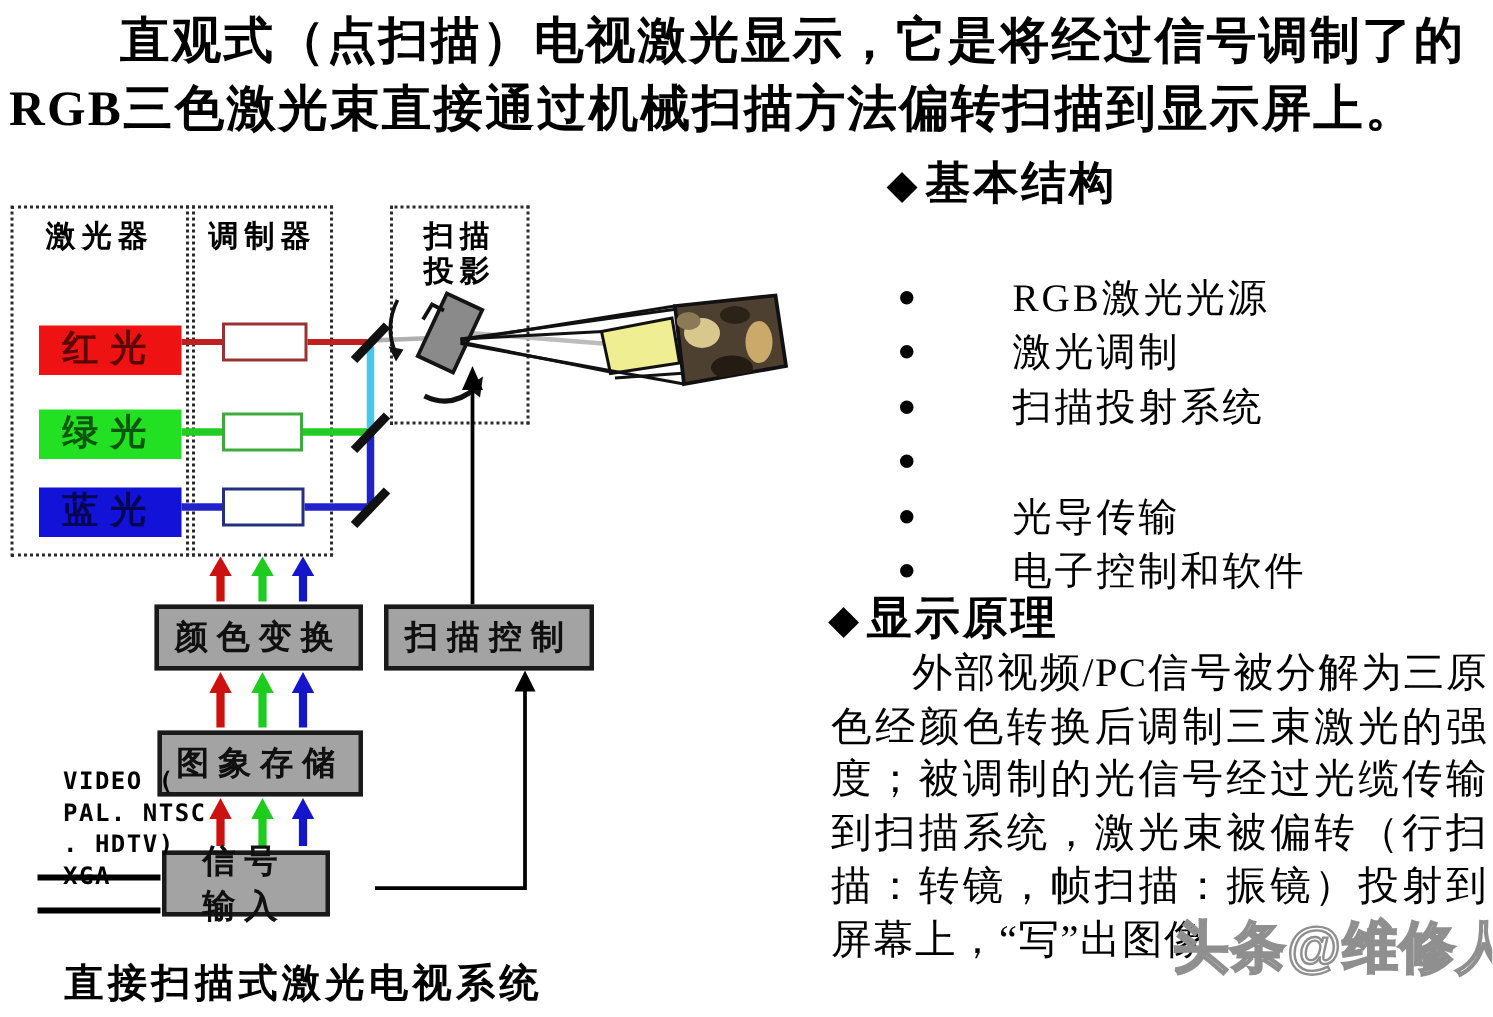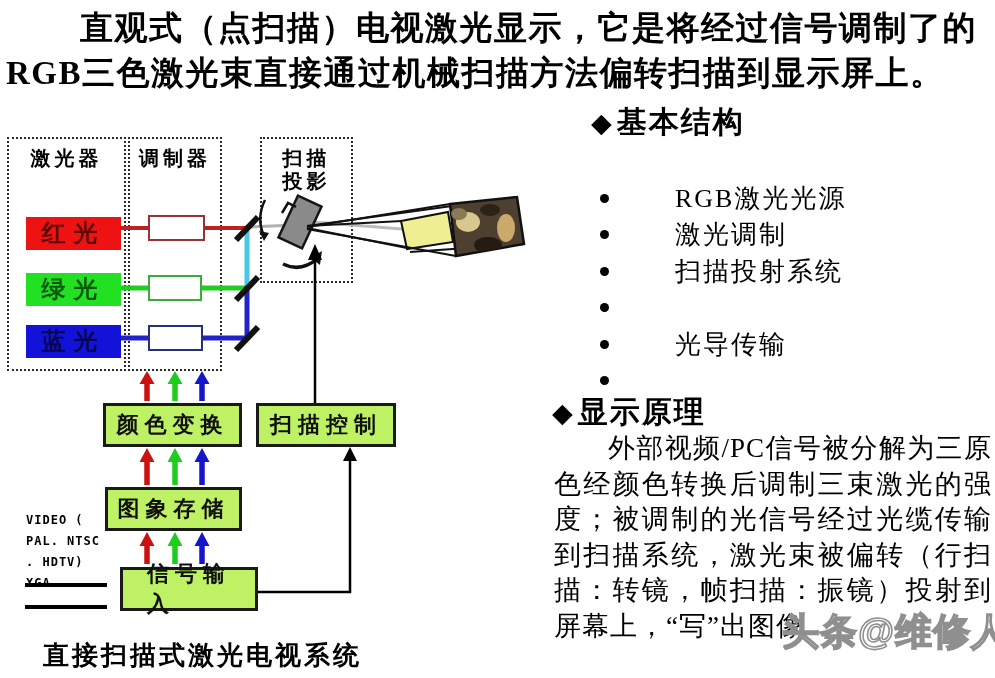--- a/index.html
+++ b/index.html
@@ -28,32 +28,32 @@
   #src-green { top:273px; background:#22e022; }
   #src-blue  { top:325px; background:#1212d8; }
 
   
   .modrect { position:absolute; background:#fff; z-index:3; box-sizing:border-box; }
   #mod-red   { left:148px; top:215px; width:57px; height:26px; border:2.5px solid #993333; }
   #mod-green { left:148px; top:275px; width:54px; height:26px; border:2.5px solid #3cab3c; }
   #mod-blue  { left:148px; top:325px; width:55px; height:26px; border:2.5px solid #23327a; }
 
   
-  .gblock { position:absolute; background:#bef264; border:3px solid #1a1a1a; z-index:3;
+  .gblock { position:absolute; background:#a3a3a3; border:3px solid #1a1a1a; z-index:3;
             display:flex; align-items:center; justify-content:center; box-sizing:border-box;
             font-weight:bold; font-size:22px; letter-spacing:6px; color:#101010; }
   #blk-color   { left:103px; top:403px; width:139px; height:44px; }
   #blk-scanctl { left:256px; top:403px; width:140px; height:44px; }
   #blk-store   { left:105px; top:487px; width:137px; height:44px; }
-  #blk-signal  { left:120px; top:567px; width:138px; height:44px;padding-left:24px; }
-
-  
-  #video-label { position:absolute; left:26px; top:510px; z-index:3;
+  #blk-signal  { left:108px; top:567px; width:112px; height:44px;padding-left:24px; }
+
+  
+  #video-label { position:absolute; left:42px; top:510px; z-index:3;
                  font-family:"DejaVu Sans Mono",monospace; font-weight:bold;
-                 font-size:12px; line-height:21px; letter-spacing:1px; }
+                 font-size:16px; line-height:21px; letter-spacing:1px; }
 
   
   #caption { position:absolute; left:43px; top:638px; z-index:3;
              font-weight:bold; font-size:26px; letter-spacing:3px; }
 
   
   .sec-head { position:absolute; z-index:3; font-weight:bold; font-size:30px; letter-spacing:2px; white-space:nowrap; }
   #head1 { left:546px; top:102px;margin-left:45px; }
   #head2 { left:552px; top:392px; }
   .diamond { font-size:27px; margin-right:3px; }
@@ -224,20 +224,21 @@
       </div>
     <div class="li">
         <span class="dot"></span>
       </div>
     <div class="li">
         <span class="dot"></span>
         <span>光导传输</span>
       </div>
     <div class="li">
         <span class="dot"></span>
+        <span>电子控制和软件</span>
       </div>
   </div>
 
   <div class="sec-head" id="head2">
     <span class="diamond">◆</span><span>显示原理</span>
   </div>
 
   <div id="principle">外部视频/PC信号被分解为三原色经颜色转换后调制三束激光的强度；被调制的光信号经过光缆传输到扫描系统，激光束被偏转（行扫描：转镜，帧扫描：振镜）投射到屏幕上，“写”出图像</div>
 
   <div id="watermark">头条@维修人家</div>

